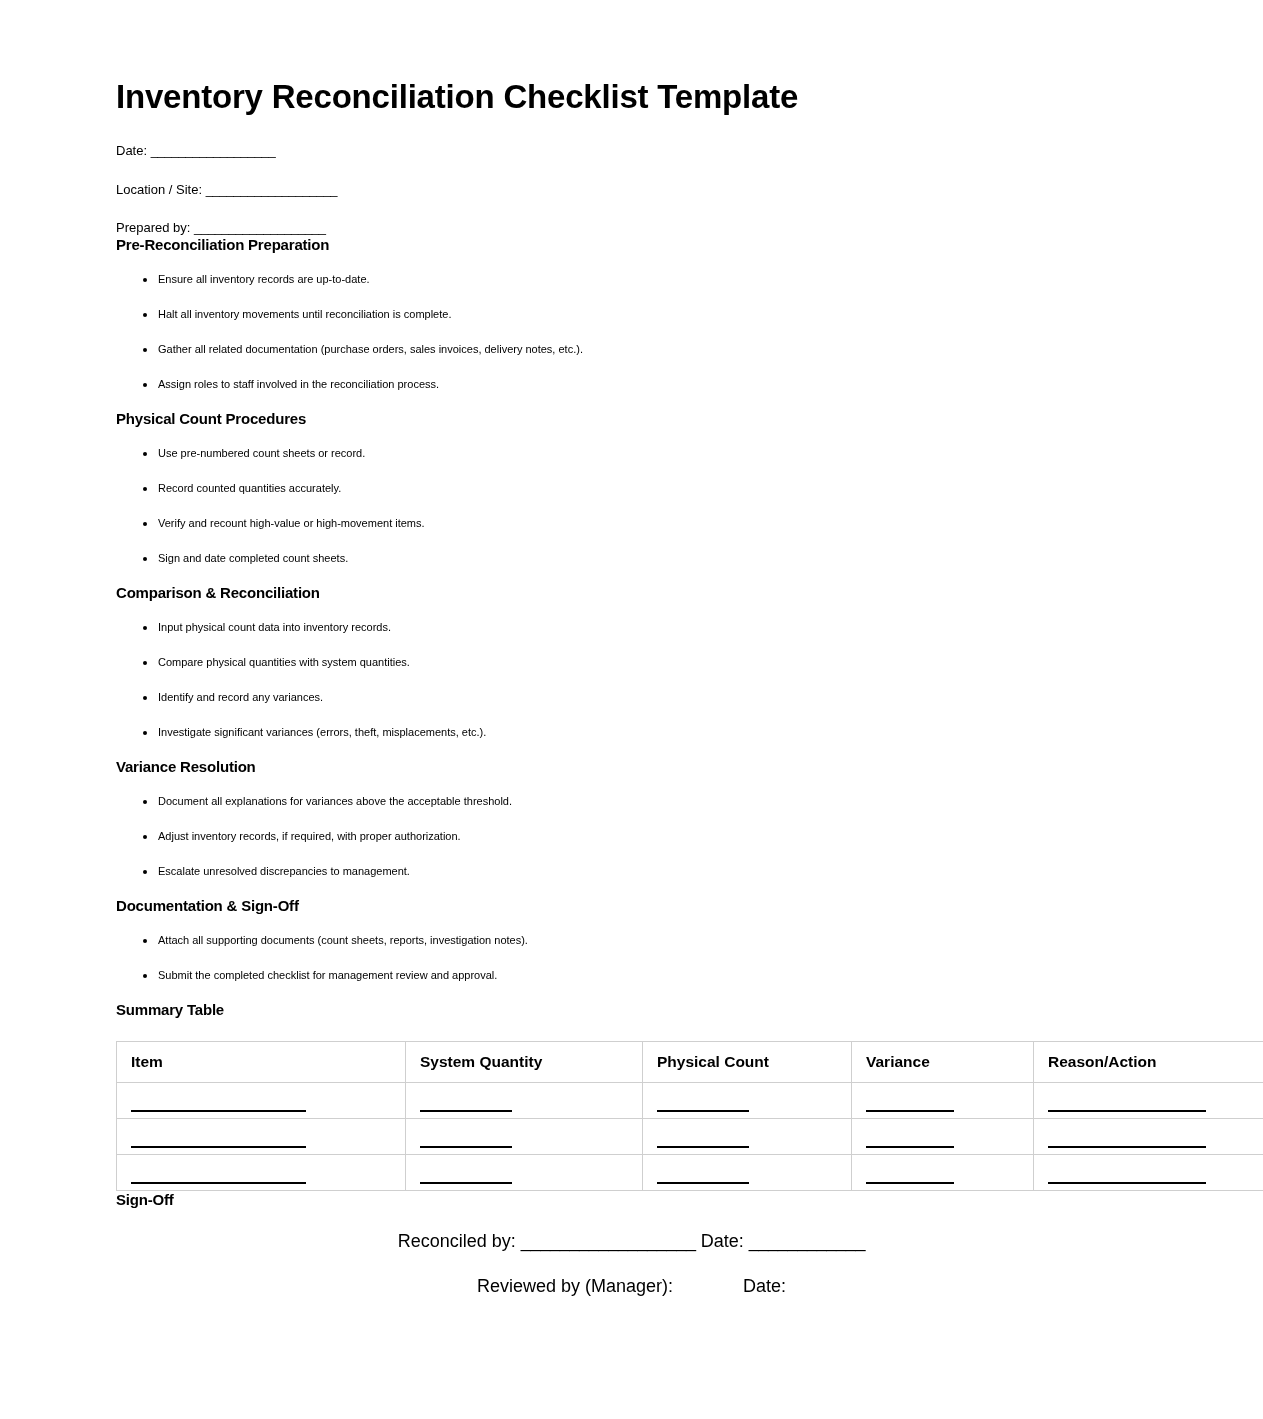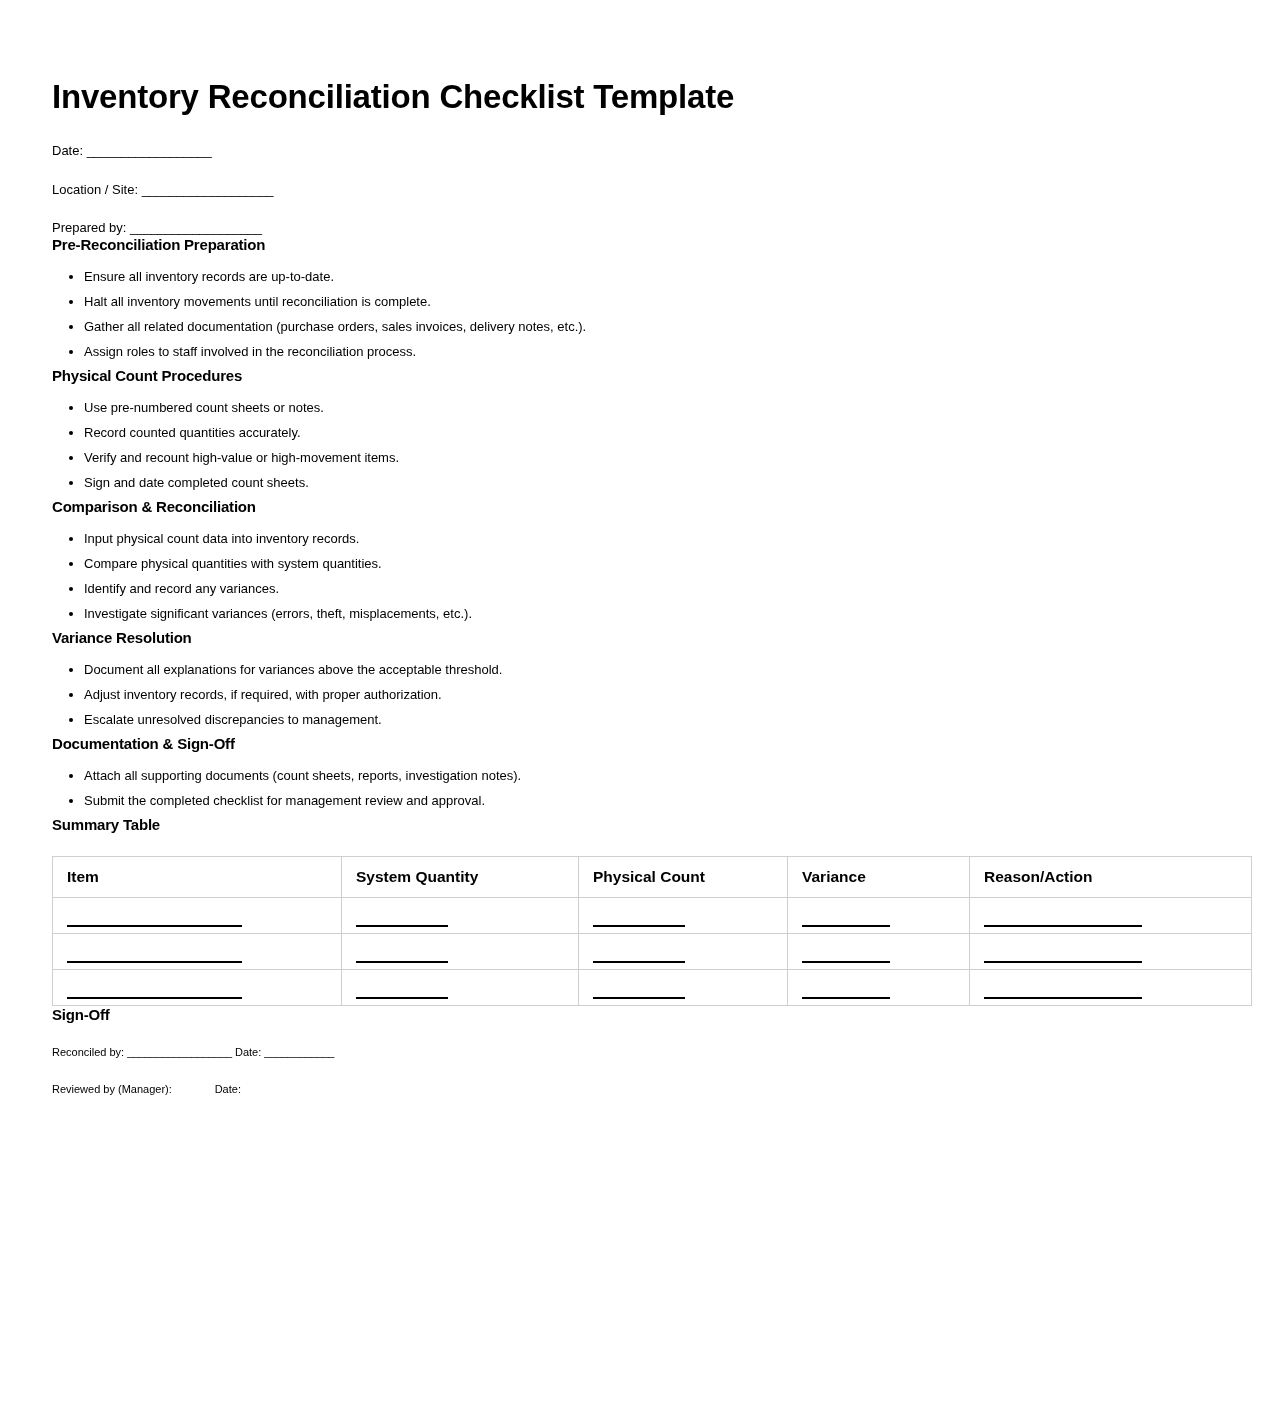--- a/index.html
+++ b/index.html
@@ -13,21 +13,21 @@
     overflow: hidden;
     font-family: "Liberation Sans", sans-serif;
     color: #000000;
     -webkit-font-smoothing: none;
   }
   .page {
     position: relative;
     width: 1263px;
     height: 1419px;
     box-sizing: border-box;
-    padding: 0 52px;
+    padding: 0 116px;
   }
   .doc-title {
     font-size: 33px;
     font-weight: bold;
     letter-spacing: -0.2px;
     margin: 0;
     padding-top: 78px;
     line-height: 1.15;
   }
   .meta-line {
@@ -50,24 +50,24 @@
   .sec-gap-lg { margin-top: 38px; }
   .sec-gap-md { margin-top: 33px; }
 
   ul.checklist {
     list-style: none;
     margin: 13px 0 0 0;
     padding: 0;
   }
   ul.checklist li {
     position: relative;
-    font-size: 13px;
+    font-size: 11px;
     line-height: 19px;
     padding-left: 26px;
-    margin: 6px;
+    margin: 16px;
   }
   ul.checklist li::before {
     content: "";
     position: absolute;
     left: 11px;
     top: 8px;
     width: 4px;
     height: 4px;
     background: #000;
     border-radius: 50%;
@@ -109,23 +109,24 @@
     vertical-align: bottom;
     margin-bottom: 2px;
   }
   .fill-item   { width: 175px; }
   .fill-sys    { width: 92px; }
   .fill-phys   { width: 92px; }
   .fill-var    { width: 88px; }
   .fill-reason { width: 158px; }
 
   .signoff-line {
-    font-size: 11px;
+    font-size: 18px;
     line-height: 1.2;
     white-space: pre;
+    text-align: center;
   }
   .signoff-line.s1 { margin-top: 22px; }
   .signoff-line.s2 { margin-top: 24px; }
 </style>
 </head>
 <body>
 
 <div class="page">
 
   <h1 class="doc-title">Inventory Reconciliation Checklist Template</h1>
@@ -139,21 +140,21 @@
   <h2 class="section-heading sec-gap-lg">Pre-Reconciliation Preparation</h2>
   <ul class="checklist">
     <li>Ensure all inventory records are up-to-date.</li>
     <li>Halt all inventory movements until reconciliation is complete.</li>
     <li>Gather all related documentation (purchase orders, sales invoices, delivery notes, etc.).</li>
     <li>Assign roles to staff involved in the reconciliation process.</li>
   </ul>
 
   <h2 class="section-heading sec-gap-lg">Physical Count Procedures</h2>
   <ul class="checklist">
-    <li>Use pre-numbered count sheets or notes.</li>
+    <li>Use pre-numbered count sheets or record.</li>
     <li>Record counted quantities accurately.</li>
     <li>Verify and recount high-value or high-movement items.</li>
     <li>Sign and date completed count sheets.</li>
   </ul>
 
   <h2 class="section-heading sec-gap-lg">Comparison &amp; Reconciliation</h2>
   <ul class="checklist">
     <li>Input physical count data into inventory records.</li>
     <li>Compare physical quantities with system quantities.</li>
     <li>Identify and record any variances.</li>

